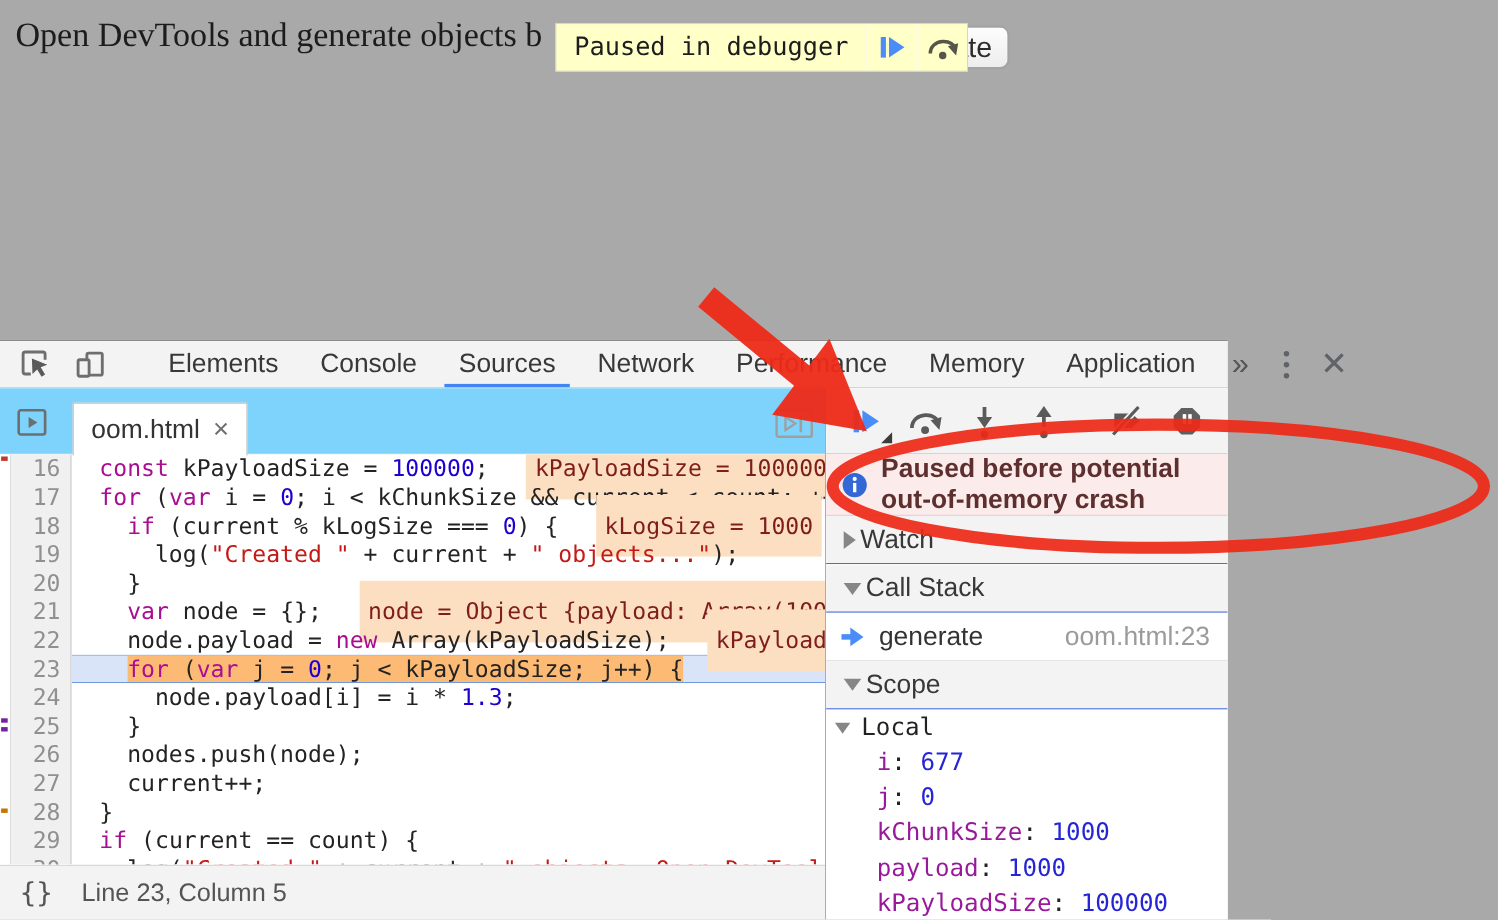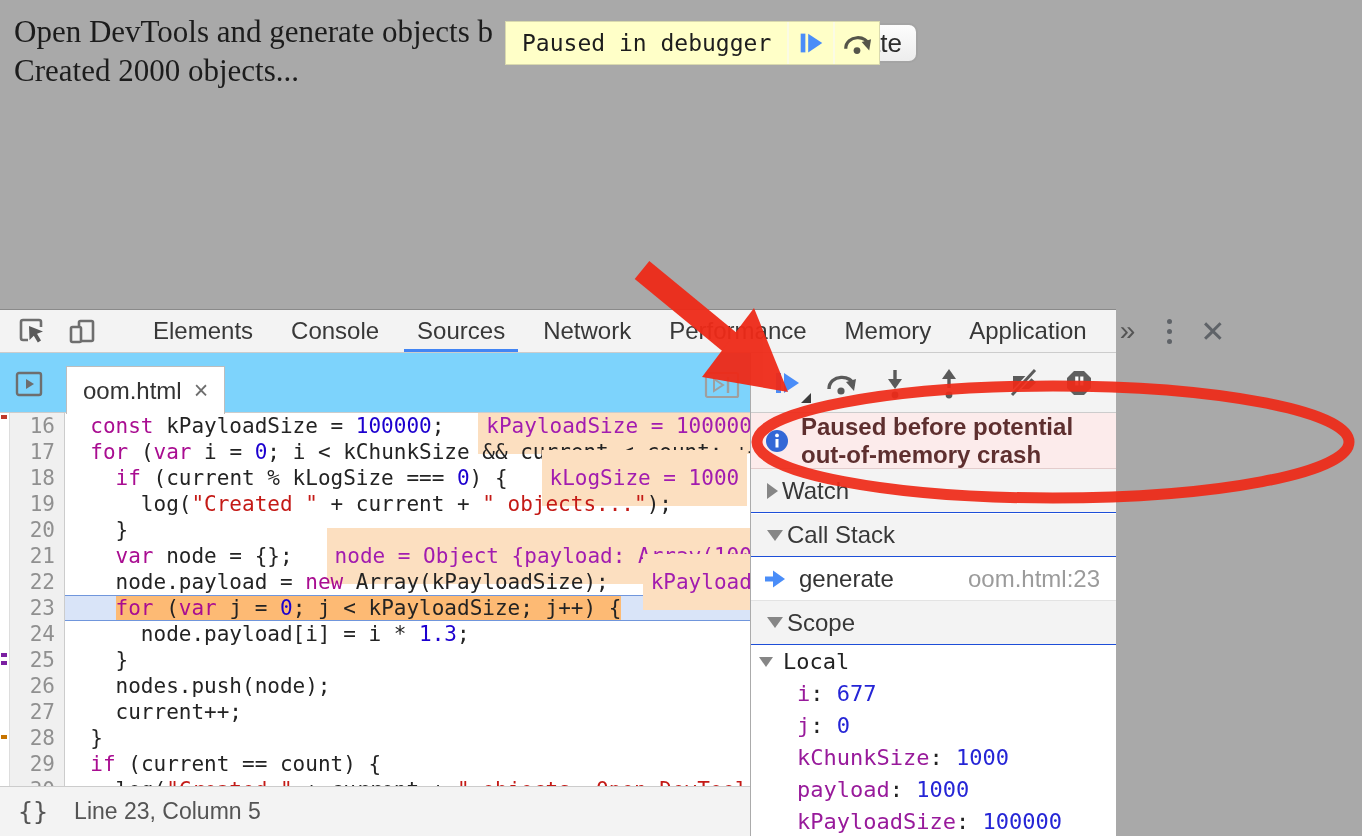--- a/index.html
+++ b/index.html
@@ -47,21 +47,21 @@
   .sliver i { position:absolute; left:1px; width:6px; height:4px; }
   .gutter { width:55px; background:#f0f0f0; border-right:1px solid #ccc; flex:none; font-family:"DejaVu Sans Mono", monospace; font-size:21px; color:#909090; text-align:right; }
   .gut-line { height:26px; line-height:26px; padding-right:9px; cursor:pointer; }
   .code { flex:1; overflow:hidden; font-family:"DejaVu Sans Mono", monospace; font-size:21px; }
   .line { height:26px; line-height:26px; white-space:pre; }
   .tok-k { color:#a90d91; }
   .tok-n { color:#1c00cf; }
   .tok-s { color:#c41a16; }
   .tok-p { color:#232323; }
   .indent { color:#232323; }
-  .ann { background:#fcdfc0; color:#a21caf; margin-left:34px; padding:16px 8px;text-align:center; }
+  .ann { background:#fcdfc0; color:#7f1d1d; margin-left:34px; padding:16px 8px;text-align:center; }
   .line.current { background:#d9e4f8; box-shadow:inset 0 1px 0 #7096dc, inset 0 -1px 0 #7096dc; }
   .line.current .code-text { background:#fdba74; }
 
   .statusbar { height:50px; background:#f3f3f3; border-top:1px solid #ccc; display:flex; align-items:center; flex:none; }
   .fmt-icon { font-family:"DejaVu Sans Mono", monospace; font-size:25px; color:#555; padding:0 26px 0 18px; cursor:pointer; }
   .status-text { font-size:23px; color:#545454; }
 
   
   .right-pane { flex:1; background:#fff; display:flex; flex-direction:column; overflow:hidden; }
   .dbg-toolbar { height:60px; background:#f3f3f3; border-bottom:1px solid #ccc; display:flex; align-items:center; gap:22px; padding-left:20px; flex:none; }
@@ -96,21 +96,20 @@
 
   
   .annotations { position:absolute; inset:0; z-index:50; pointer-events:none; }
 </style>
 </head>
 <body>
 
 <div class="page-area">
   <div class="page-text">
     <div>Open DevTools and generate objects b</div>
-    <div>Created 2000 objects...</div>
   </div>
   <div class="generate-btn">
     <span>rate</span>
   </div>
   <div class="paused-overlay">
     <div class="po-box po-label">Paused in debugger</div>
     <div class="po-box po-btn">
       <span class="icon-btn">
         <svg width="30" height="30" viewBox="0 0 32 32">
             <rect x="5" y="6" width="5" height="20" fill="#4a8df8"></rect>

